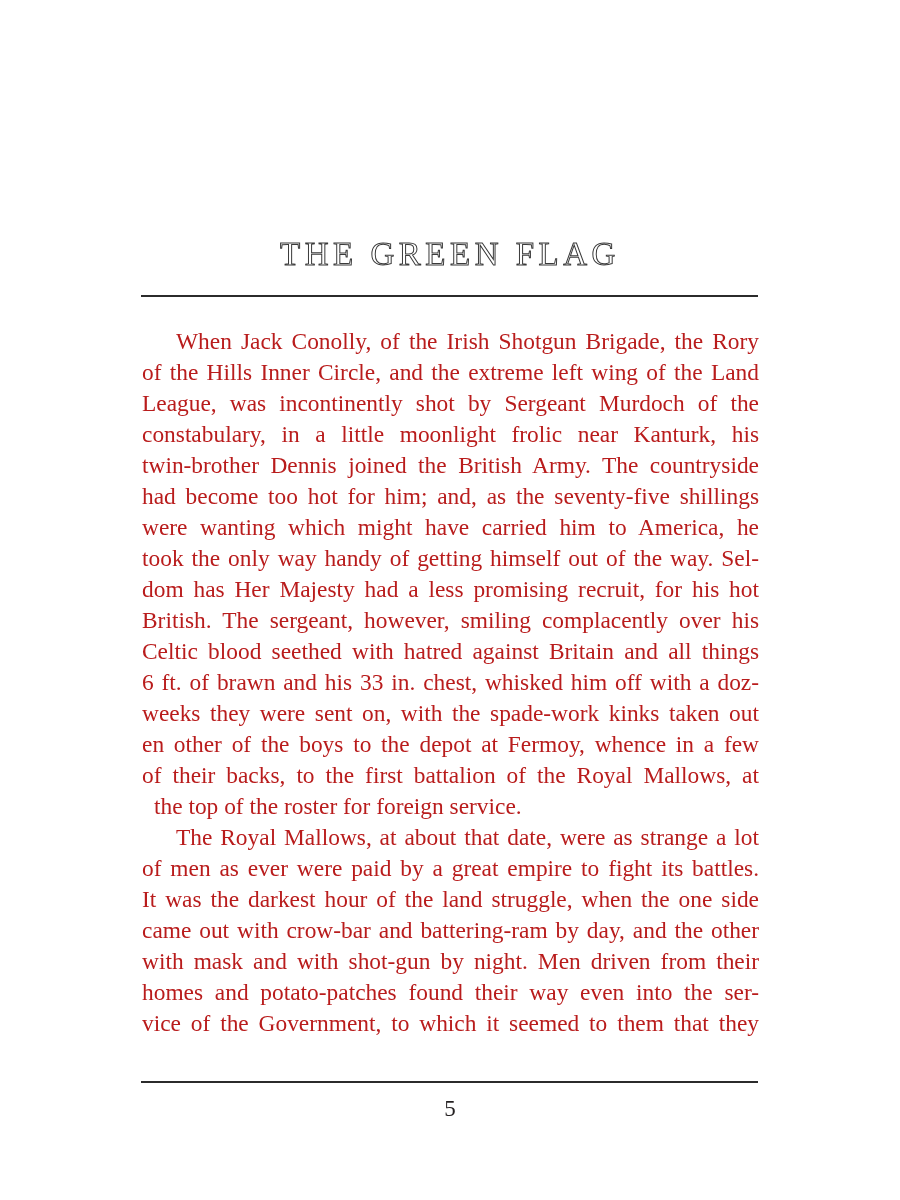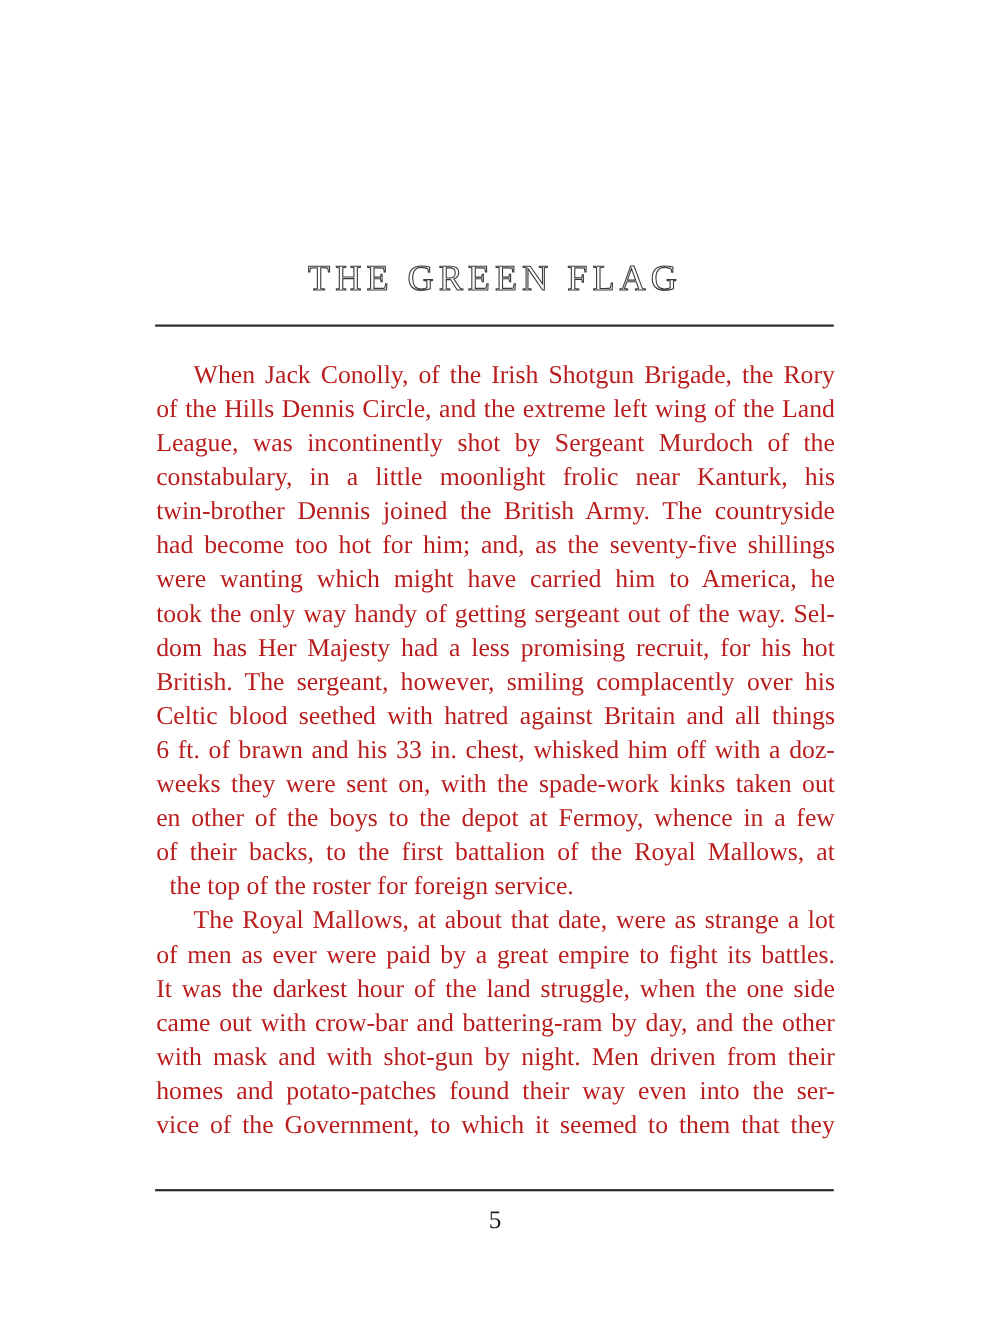--- a/index.html
+++ b/index.html
@@ -78,27 +78,27 @@
 </head>
 <body>
 
 <h1 class="page-title">THE GREEN FLAG</h1>
 
 <div class="rule rule-top"></div>
 
 <div class="body-text">
   <div class="paragraph">
     <span class="line indent">When Jack Conolly, of the Irish Shotgun Brigade, the Rory</span>
-    <span class="line">of the Hills Dennis Circle, and the extreme left wing of the Land</span>
+    <span class="line">of the Hills Inner Circle, and the extreme left wing of the Land</span>
     <span class="line">League, was incontinently shot by Sergeant Murdoch of the</span>
     <span class="line">constabulary, in a little moonlight frolic near Kanturk, his</span>
     <span class="line">twin-brother Dennis joined the British Army. The countryside</span>
     <span class="line">had become too hot for him; and, as the seventy-five shillings</span>
     <span class="line">were wanting which might have carried him to America, he</span>
-    <span class="line">took the only way handy of getting sergeant out of the way. Sel-</span>
+    <span class="line">took the only way handy of getting himself out of the way. Sel-</span>
     <span class="line">dom has Her Majesty had a less promising recruit, for his hot</span>
     <span class="line">British. The sergeant, however, smiling complacently over his</span>
     <span class="line">Celtic blood seethed with hatred against Britain and all things</span>
     <span class="line">6 ft. of brawn and his 33 in. chest, whisked him off with a doz-</span>
     <span class="line">weeks they were sent on, with the spade-work kinks taken out</span>
     <span class="line">en other of the boys to the depot at Fermoy, whence in a few</span>
     <span class="line">of their backs, to the first battalion of the Royal Mallows, at</span>
     <span class="line last">the top of the roster for foreign service.</span>
   </div>
   <div class="paragraph">

